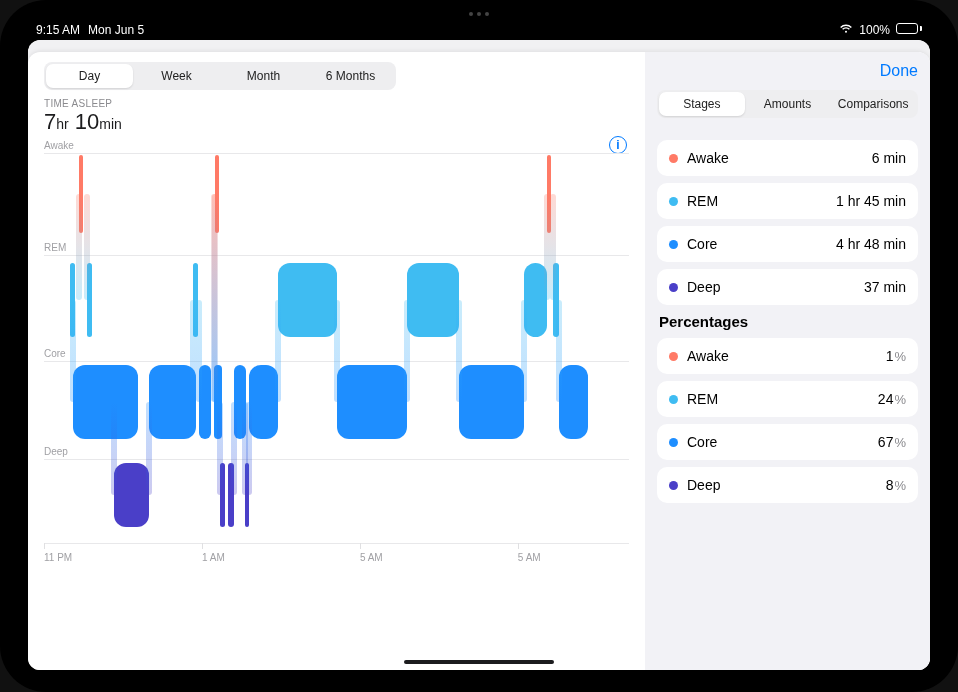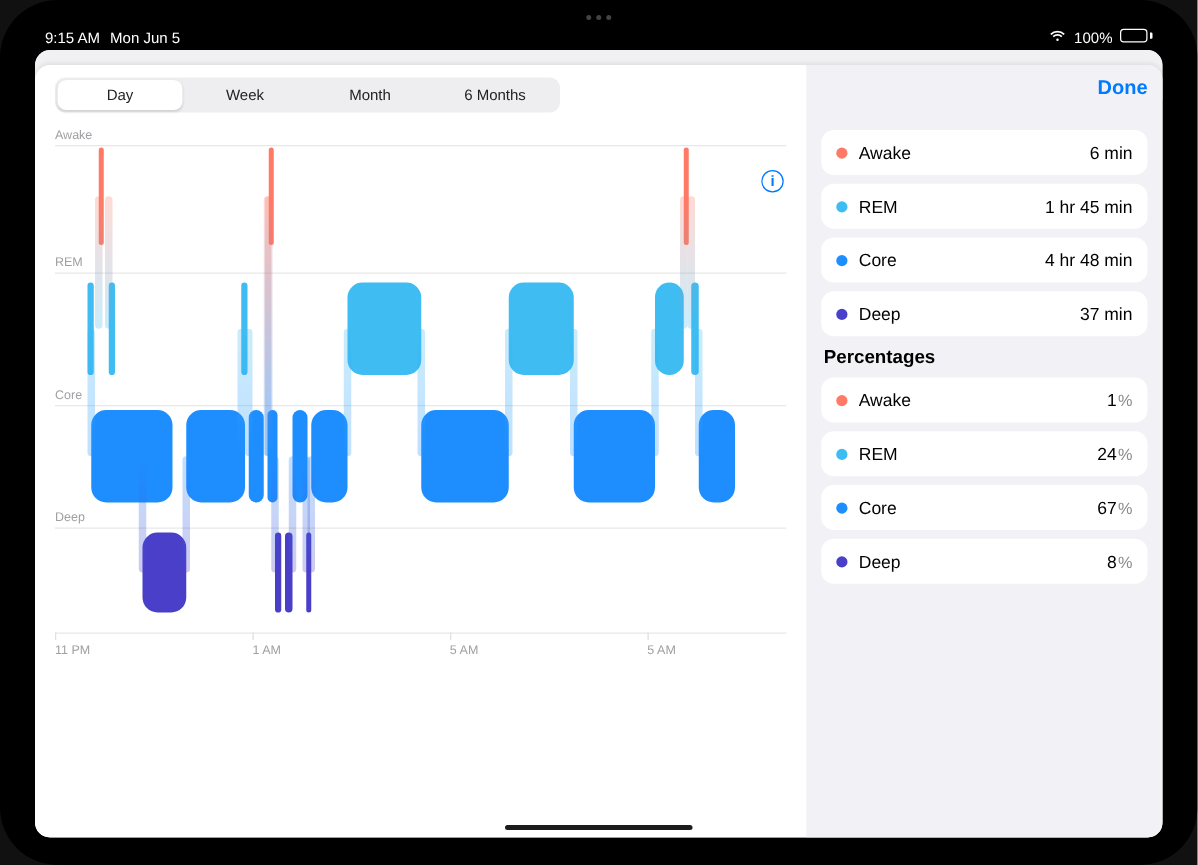--- a/index.html
+++ b/index.html
@@ -9,24 +9,24 @@
   .status-left { display: flex; gap: 8px; align-items: center; }
   .status-right { display: flex; gap: 6px; align-items: flex-start; }
   .dots { position: absolute; left: 50%; top: 12px; transform: translateX(-50%); display: flex; gap: 4px; }
   .dots span { width: 4px; height: 4px; background: #444; border-radius: 50%; }
   .screen { position: absolute; left: 28px; right: 28px; top: 40px; bottom: 22px; background: #fff; border-radius: 12px; overflow: hidden; display: flex; }
   .behind-card { position: absolute; left: 0; right: 0; top: 0; height: 40px; background: #f1f1f3; border-top-left-radius: 12px; border-top-right-radius: 12px; }
   .main { position: absolute; left: 0; right: 0; top: 12px; bottom: 0; background: #fff; border-top-left-radius: 12px; border-top-right-radius: 12px; display: flex; box-shadow: 0 -1px 4px rgba(0,0,0,0.08); }
   .left-pane { flex: 1; padding: 10px 16px 10px 16px; position: relative; }
   .right-pane { width: 285px; background: #f2f2f6; padding: 10px 12px 10px 12px; border-top-right-radius: 12px; }
   .title-row { text-align: center; font-size: 15px; font-weight: 600; margin-bottom: 10px; position: relative; height: 20px; }
-  .done-btn { position: absolute; right: 12px; top: 10px; color: #007aff; font-size: 16px; cursor: pointer; font-weight: bold; }
+  .done-btn { position: absolute; right: 12px; top: 10px; color: #007aff; font-size: 16px; cursor: pointer; }
   .seg { display: flex; background: #eeeef0; border-radius: 8px; padding: 2px; width: fit-content; margin-bottom: 8px; }
   .seg.wide { width: 100%; }
-  .seg-item { font-size: 12px; padding: 5px 0; width: 100px; text-align: center; border-radius: 7px; color: #222; cursor: pointer; }
+  .seg-item { font-size: 12px; padding: 5px 0; width: 87px; text-align: center; border-radius: 7px; color: #222; cursor: pointer; }
   .seg.small .seg-item { width: auto; flex: 1; font-size: 12px; padding: 5px 4px; }
   .seg-item.active { background: #fff; box-shadow: 0 1px 2px rgba(0,0,0,0.12); font-weight: 500; }
   .metrics { display: flex; gap: 90px; margin-top: 2px; }
   .metric-label { font-size: 10px; color: #8a8a8e; letter-spacing: 0.3px; }
   .metric-value { font-size: 22px; font-weight: 500; color: #1c1c1e; }
   .metric-value .unit { font-size: 14px; font-weight: 400; }
   .date { font-size: 11px; color: #8a8a8e; margin-top: 2px; }
   .info-icon { position: absolute; right: 18px; top: 84px; width: 18px; height: 18px; border: 1.5px solid #007aff; border-radius: 50%; color: #007aff; font-size: 12px; display: flex; align-items: center; justify-content: center; font-weight: 600; cursor: pointer; }
   .chart-area { margin-top: 8px; height: 420px; position: relative; }
   .row-line { position: absolute; left: 0; right: 0; border-top: 1px solid #e8e8ea; }
@@ -87,20 +87,27 @@
       <div class="left-pane">
 
         <div class="seg">
           <div class="seg-item active">Day</div>
           <div class="seg-item">Week</div>
           <div class="seg-item">Month</div>
           <div class="seg-item">6 Months</div>
         </div>
 
         <div class="metrics">
+          <div>
+            <div class="metric-label">TIME ASLEEP</div>
+            <div class="metric-value">
+              <span>7</span><span class="unit">hr</span>
+              <span>10</span><span class="unit">min</span>
+            </div>
+          </div>
         </div>
 
         <div class="info-icon">i</div>
 
         <div class="chart-area">
 
           <div class="row-label" style="top:10px">Awake</div>
           <div class="row-line" style="top:10px"></div>
           <div class="row-label" style="top:112px">REM</div>
           <div class="row-line" style="top:112px"></div>
@@ -173,20 +180,25 @@
           <div class="xlabel" style="left:54%">5 AM</div>
           <div class="xtick" style="left:81%"></div>
           <div class="xlabel" style="left:81%">5 AM</div>
         </div>
       </div>
 
       <div class="right-pane">
         <div class="done-btn">Done</div>
         <div style="height:28px"></div>
 
+        <div class="seg small wide">
+          <div class="seg-item active">Stages</div>
+          <div class="seg-item">Amounts</div>
+          <div class="seg-item">Comparisons</div>
+        </div>
 
         <div style="height:14px"></div>
         <div id="stages-list">
             <div class="card">
               <div class="card-left">
                 <span class="dot" style="background:#ff7a66"></span>
                 <span>Awake</span>
               </div>
               <span class="card-val">6 min</span>
             </div>

